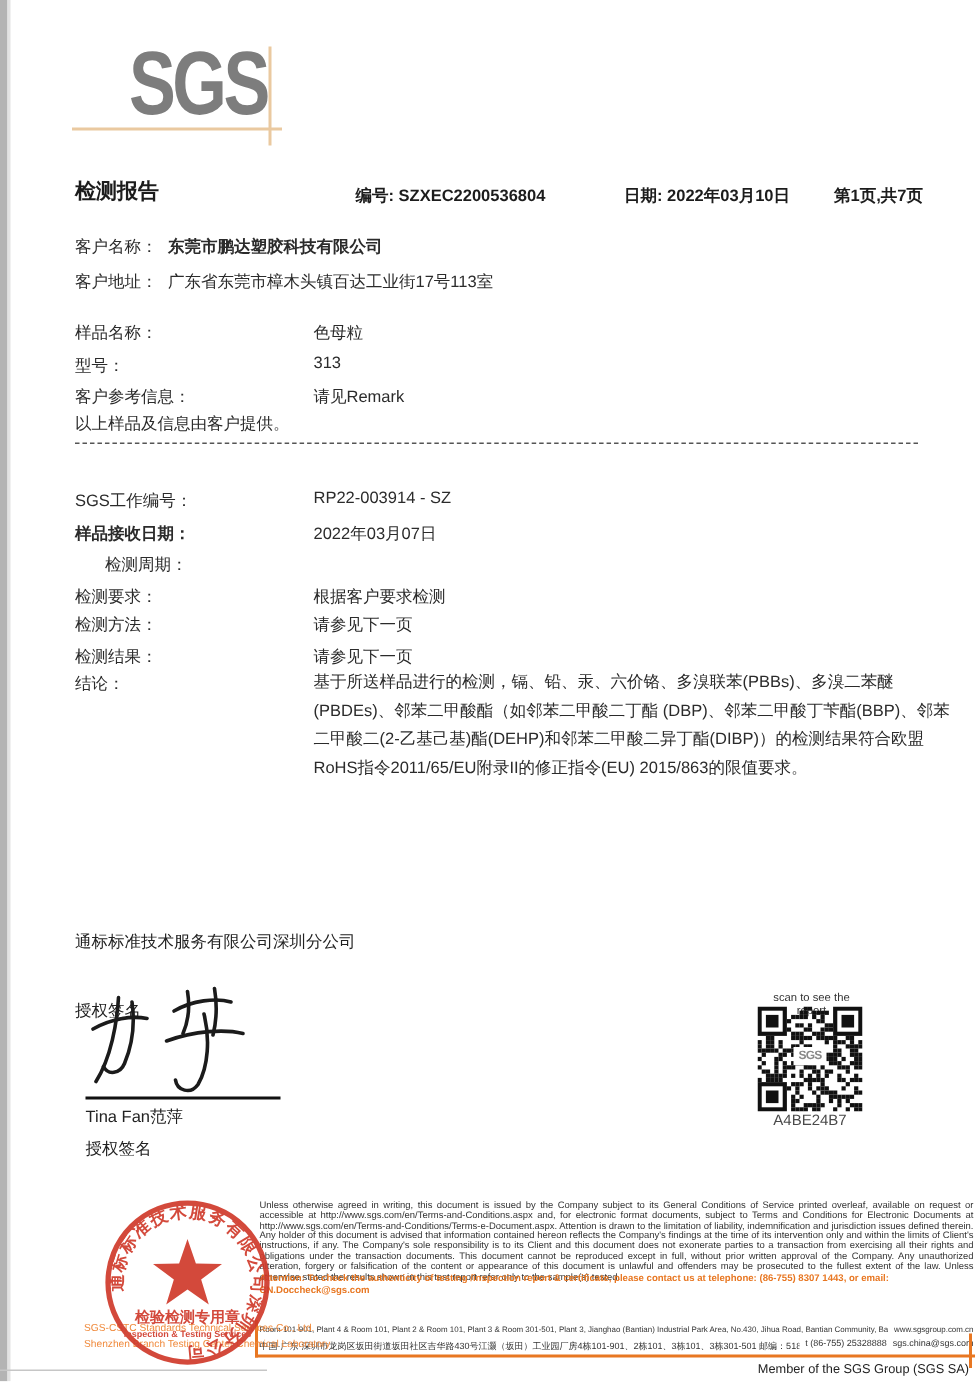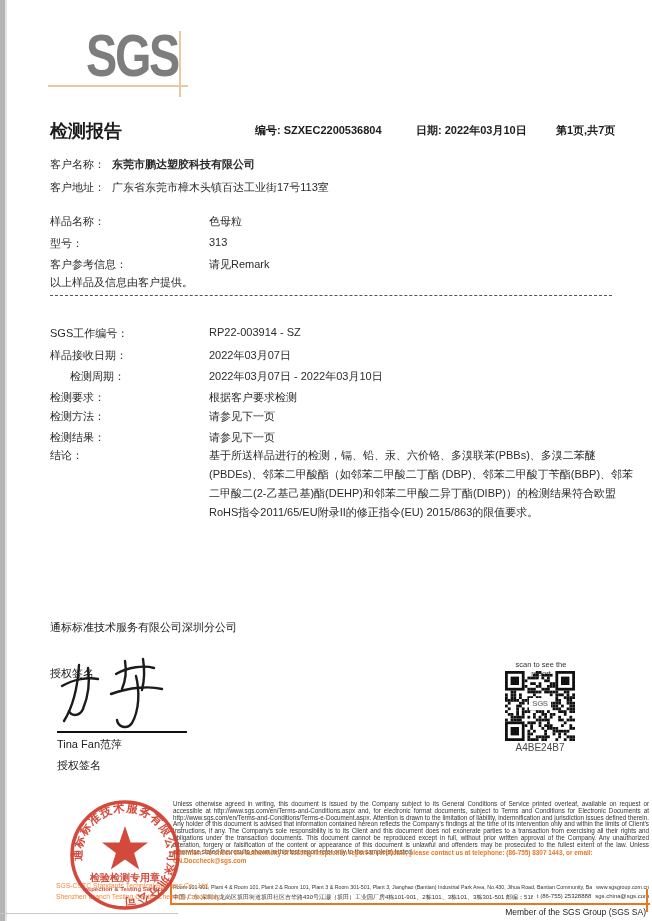--- a/index.html
+++ b/index.html
@@ -11,21 +11,21 @@
   .v2{position:absolute;left:209px;font-size:11px;color:#2b2b2b;white-space:nowrap;}
   
   .edge-left{position:absolute;left:0;top:0;width:5px;height:921px;background:#b4b4b4;}
   .edge-left2{position:absolute;left:5px;top:0;width:2px;height:921px;background:#e3e3e3;}
   .edge-bottom{position:absolute;left:0;top:913px;width:178px;height:1px;background:#c6c6c6;}
   
   .logo{position:absolute;left:86px;top:26px;font-size:60px;font-weight:bold;color:#7d7d7d;
         letter-spacing:-3px;transform:scaleX(0.78);transform-origin:left top;line-height:1;}
   .logo-hline{position:absolute;left:48px;top:85px;width:140px;height:2px;background:#eac9a0;}
   .logo-vline{position:absolute;left:179px;top:31px;width:2px;height:66px;background:#eac9a0;}
-  .title{position:absolute;left:50px;top:119px;font-size:18px;font-weight:bold;color:#1c1c1c;}
+  .title{position:absolute;left:50px;top:119px;font-size:14px;font-weight:bold;color:#1c1c1c;}
   .hmeta{position:absolute;top:123px;font-size:11px;font-weight:bold;color:#1c1c1c;white-space:nowrap;}
   .dashline{position:absolute;left:50px;top:295px;width:562px;border-top:1.5px dashed #555;}
   .para{position:absolute;left:209px;top:446px;width:428px;font-size:11px;line-height:1.73;color:#2b2b2b;}
   
   .sig-company{position:absolute;left:50px;top:620px;font-size:11px;}
   .sig-auth{position:absolute;left:50px;top:666px;font-size:11px;}
   .sig-line{position:absolute;left:57px;top:731px;width:130px;height:2px;background:#111;}
   .sig-name{position:absolute;left:57px;top:737px;font-size:11px;}
   .sig-role{position:absolute;left:57px;top:758px;font-size:11px;}
   
@@ -57,45 +57,44 @@
 
   <div class="edge-left"></div>
   <div class="edge-left2"></div>
   <div class="edge-bottom"></div>
 
   <div class="logo">SGS</div>
   <div class="logo-hline"></div>
   <div class="logo-vline"></div>
 
   <div class="title">检测报告</div>
-  <div class="hmeta" style="left:255px;text-align:right;">编号: SZXEC2200536804</div>
+  <div class="hmeta" style="left:237px;text-align:right;">编号: SZXEC2200536804</div>
   <div class="hmeta" style="left:416px;">日期: 2022年03月10日</div>
   <div class="hmeta" style="left:556px;">第1页,共7页</div>
 
   <div class="lbl" style="top:157px;">客户名称：</div>
   <div class="v1" style="top:157px;font-weight:bold;">东莞市鹏达塑胶科技有限公司</div>
   <div class="lbl" style="top:180px;">客户地址：</div>
   <div class="v1" style="top:180px;">广东省东莞市樟木头镇百达工业街17号113室</div>
 
   <div class="lbl" style="top:214px;">样品名称：</div>
   <div class="v2" style="top:214px;">色母粒</div>
   <div class="lbl" style="top:236px;">型号：</div>
   <div class="v2" style="top:236px;">313</div>
   <div class="lbl" style="top:257px;">客户参考信息：</div>
   <div class="v2" style="top:257px;">请见Remark</div>
   <div class="lbl" style="top:275px;">以上样品及信息由客户提供。</div>
 
   <div class="dashline"></div>
 
   <div class="lbl" style="top:326px;">SGS工作编号：</div>
   <div class="v2" style="top:326px;">RP22-003914 - SZ</div>
-  <div class="lbl" style="top:348px;">样品接收日期：</div>
+  <div class="lbl" style="top:348px;font-weight:bold;">样品接收日期：</div>
   <div class="v2" style="top:348px;">2022年03月07日</div>
   <div class="lbl" style="top:369px;margin-left:20px;">检测周期：</div>
-  <div class="v2" style="top:369px;">2022年03月07日 - 2022年03月10日</div>
   <div class="lbl" style="top:390px;">检测要求：</div>
   <div class="v2" style="top:390px;">根据客户要求检测</div>
   <div class="lbl" style="top:409px;">检测方法：</div>
   <div class="v2" style="top:409px;">请参见下一页</div>
   <div class="lbl" style="top:430px;">检测结果：</div>
   <div class="v2" style="top:430px;">请参见下一页</div>
   <div class="lbl" style="top:448px;">结论：</div>
   <div class="para">基于所送样品进行的检测，镉、铅、汞、六价铬、多溴联苯(PBBs)、多溴二苯醚(PBDEs)、邻苯二甲酸酯（如邻苯二甲酸二丁酯 (DBP)、邻苯二甲酸丁苄酯(BBP)、邻苯二甲酸二(2-乙基己基)酯(DEHP)和邻苯二甲酸二异丁酯(DIBP)）的检测结果符合欧盟RoHS指令2011/65/EU附录II的修正指令(EU) 2015/863的限值要求。</div>
 
   <div class="sig-company">通标标准技术服务有限公司深圳分公司</div>

